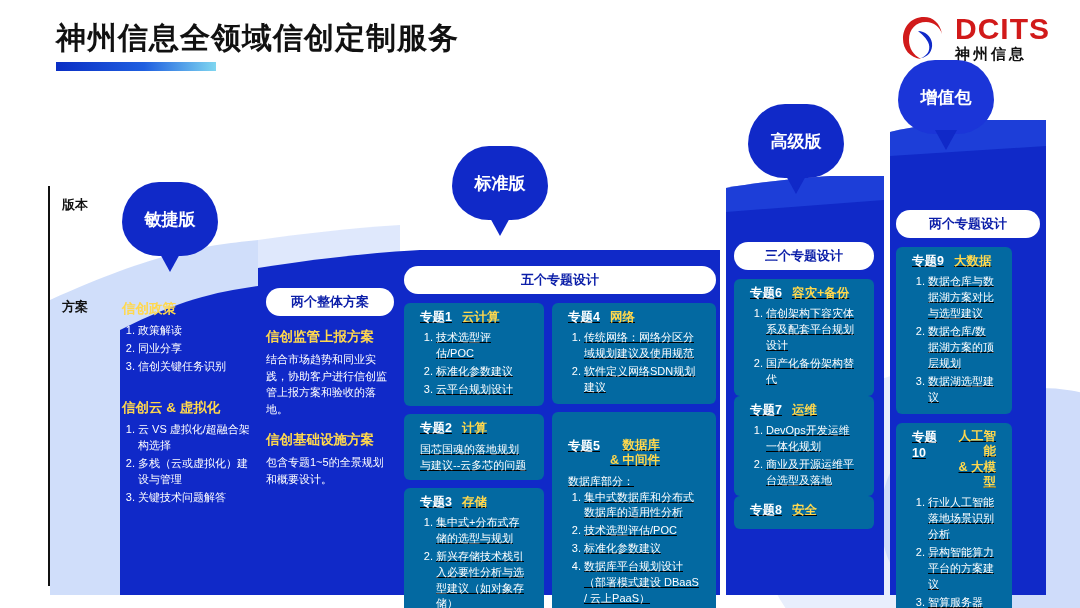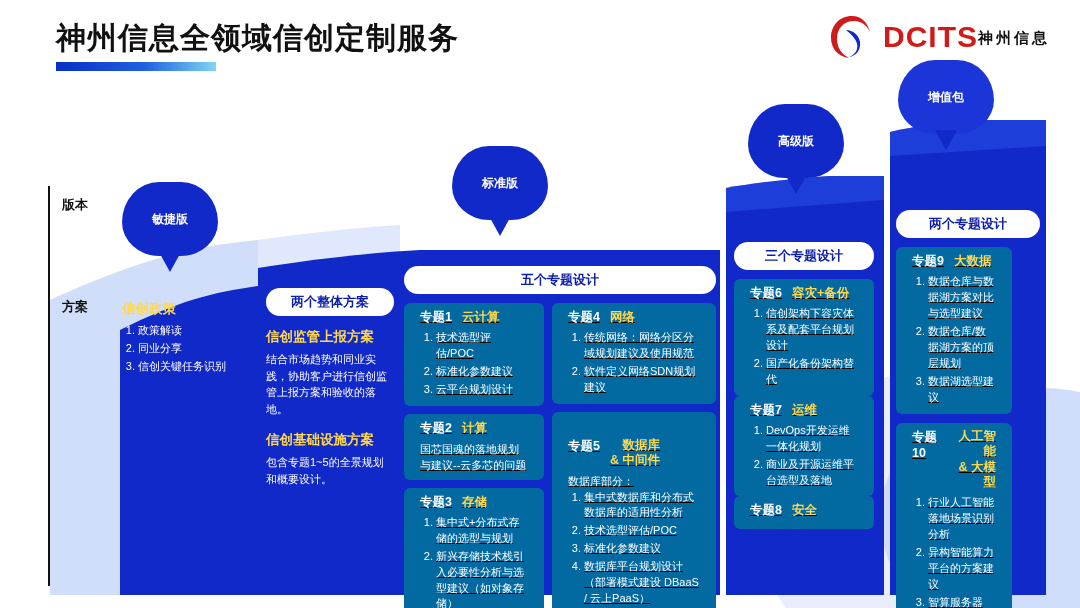--- a/index.html
+++ b/index.html
@@ -18,36 +18,36 @@
   .bg-curve3{position:absolute;right:-40px;bottom:-170px;width:300px;height:300px;
     border-radius:50%;background:#f2f5fd;z-index:0;}
 
   
   .title{position:absolute;left:56px;top:18px;font-size:30px;font-weight:bold;color:#111;letter-spacing:1px;z-index:5;}
   .title-underline{position:absolute;left:56px;top:62px;width:160px;height:9px;z-index:5;
     background:linear-gradient(90deg,#0a2ec4 0%,#1f5fe0 55%,#7fd6f0 100%);}
 
   .logo{position:absolute;right:30px;top:14px;z-index:6;display:flex;align-items:center;gap:8px;}
   .logo-mark{width:46px;height:46px;position:relative;}
-  .logo-text{display:flex;flex-direction:row;line-height:1;}
+  .logo-text{display:flex;flex-direction:column;line-height:1;}
   .logo-main{font-size:30px;font-weight:bold;color:#d11a1a;letter-spacing:1px;}
-  .logo-sub{font-size:15px;font-weight:bold;color:#111;margin-top:8px;letter-spacing:3px;}
+  .logo-sub{font-size:15px;font-weight:bold;color:#111;margin-top:2px;letter-spacing:3px;}
 
   
   .stairs{position:absolute;left:0;top:0;width:1080px;height:608px;z-index:1;}
 
   
   .axis-line{position:absolute;left:48px;top:186px;width:2px;height:400px;background:#111;z-index:4;}
   .axis-label{position:absolute;font-size:13px;color:#111;font-weight:bold;z-index:5;}
 
   
   .pin{position:absolute;z-index:8;width:96px;}
   .pin-body{width:96px;height:74px;border-radius:48px 48px 48px 48px/52px 52px 44px 44px;
     background:#1029c8;display:flex;align-items:center;justify-content:center;
-    color:#fff;font-weight:bold;font-size:12px;position:relative;}
+    color:#fff;font-weight:bold;font-size:17px;position:relative;}
   .pin-body:after{content:"";position:absolute;left:50%;bottom:-16px;margin-left:-11px;
     width:0;height:0;border-left:11px solid transparent;border-right:11px solid transparent;
     border-top:20px solid #1029c8;}
   .pin.grad .pin-body{background:#1b35d8;}
 
   
   .col{position:absolute;z-index:6;}
 
   .hdr-white{background:#ffffff;border-radius:16px;color:#0b1ea8;font-size:13px;
     font-weight:bold;display:flex;align-items:center;justify-content:center;height:28px;}
@@ -133,20 +133,28 @@
   <div class="col" style="left:122px;top:300px;width:128px;">
     <div>
       <div class="headline">信创政策</div>
       <ol>
         <li>政策解读</li>
         <li>同业分享</li>
         <li>信创关键任务识别</li>
       </ol>
     </div>
     <div style="height:22px;"></div>
+    <div>
+      <div class="headline">信创云 &amp; 虚拟化</div>
+      <ol>
+        <li>云 VS 虚拟化/超融合架构选择</li>
+        <li>多栈（云或虚拟化）建设与管理</li>
+        <li>关键技术问题解答</li>
+      </ol>
+    </div>
   </div>
 
   <div class="col" style="left:266px;top:288px;width:128px;">
     <div class="hdr-white">两个整体方案</div>
     <div style="height:12px;"></div>
     <div>
       <div class="headline">信创监管上报方案</div>
       <div class="txt">结合市场趋势和同业实践，协助客户进行信创监管上报方案和验收的落地。</div>
     </div>
     <div style="height:14px;"></div>

